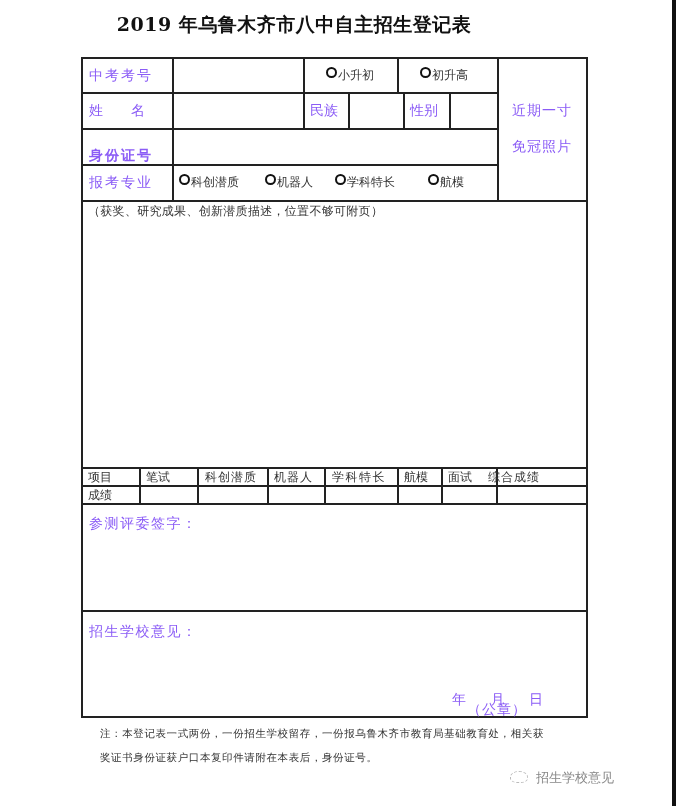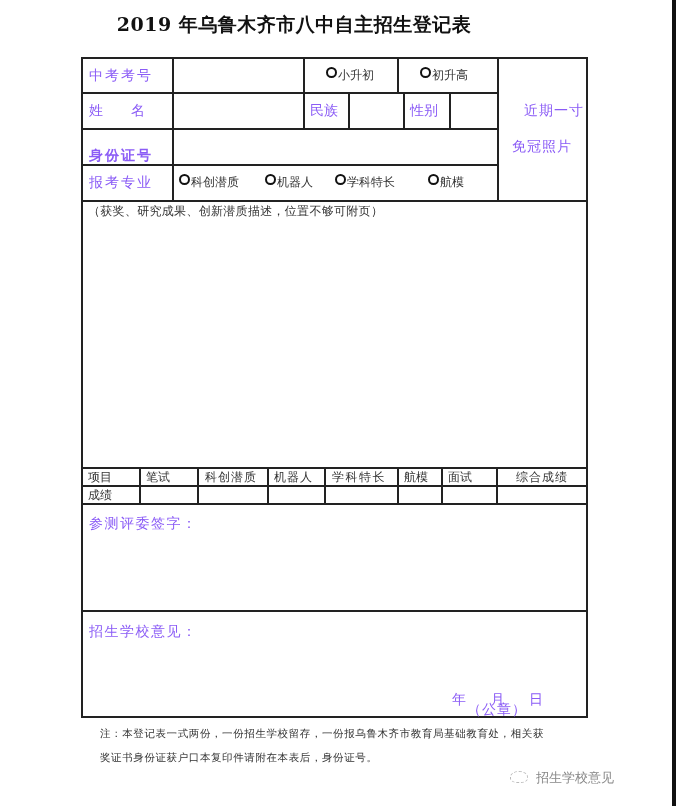--- a/index.html
+++ b/index.html
@@ -85,21 +85,21 @@
     <span class="radio"></span><span>机器人</span>
   </span>
   <span class="opt" style="left:335px;top:173px;">
     <span class="radio"></span><span>学科特长</span>
   </span>
   <span class="opt" style="left:428px;top:173px;">
     <span class="radio"></span><span>航模</span>
   </span>
 
   <div style="position:absolute;left:499px;top:59px;width:86px;height:140px;"></div>
-  <span class="cell-text" style="left:512px;top:101px;letter-spacing:1px;margin-left:12px;">近期一寸</span>
+  <span class="cell-text" style="left:512px;top:101px;letter-spacing:1px;">近期一寸</span>
   <span class="cell-text" style="left:512px;top:137px;letter-spacing:1px;">免冠照片</span>
 
   <span class="cell-text small" style="left:88px;top:202px;letter-spacing:0.3px;">（获奖、研究成果、创新潜质描述，位置不够可附页）</span>
   <div style="position:absolute;left:83px;top:220px;width:502px;height:245px;"></div>
 
   <div class="ln h" style="left:81px;top:467px;width:507px;"></div>
   <div class="ln h" style="left:81px;top:485px;width:507px;"></div>
   <div class="ln h" style="left:81px;top:503px;width:507px;"></div>
   <div class="ln v" style="left:139px;top:467px;height:37px;"></div>
   <div class="ln v" style="left:197px;top:467px;height:37px;"></div>
@@ -109,21 +109,21 @@
   <div class="ln v" style="left:441px;top:467px;height:37px;"></div>
   <div class="ln v" style="left:496px;top:467px;height:37px;"></div>
 
   <span class="cell-text small" style="left:88px;top:468px;">项目</span>
   <span class="cell-text small" style="left:146px;top:468px;">笔试</span>
   <span class="cell-text small" style="left:205px;top:468px;letter-spacing:1px;">科创潜质</span>
   <span class="cell-text small" style="left:274px;top:468px;letter-spacing:1px;">机器人</span>
   <span class="cell-text small" style="left:332px;top:468px;letter-spacing:1.5px;">学科特长</span>
   <span class="cell-text small" style="left:404px;top:468px;">航模</span>
   <span class="cell-text small" style="left:448px;top:468px;">面试</span>
-  <span class="cell-text small" style="left:516px;top:468px;letter-spacing:1px;">综合成绩</span>
+  <span class="cell-text small" style="left:488px;top:468px;letter-spacing:1px;">综合成绩</span>
 
   <span class="cell-text small" style="left:88px;top:486px;">成绩</span>
   <div style="position:absolute;left:141px;top:487px;width:55px;height:15px;"></div>
   <div style="position:absolute;left:199px;top:487px;width:67px;height:15px;"></div>
   <div style="position:absolute;left:269px;top:487px;width:54px;height:15px;"></div>
   <div style="position:absolute;left:326px;top:487px;width:70px;height:15px;"></div>
   <div style="position:absolute;left:399px;top:487px;width:41px;height:15px;"></div>
   <div style="position:absolute;left:443px;top:487px;width:52px;height:15px;"></div>
   <div style="position:absolute;left:498px;top:487px;width:87px;height:15px;"></div>
 

